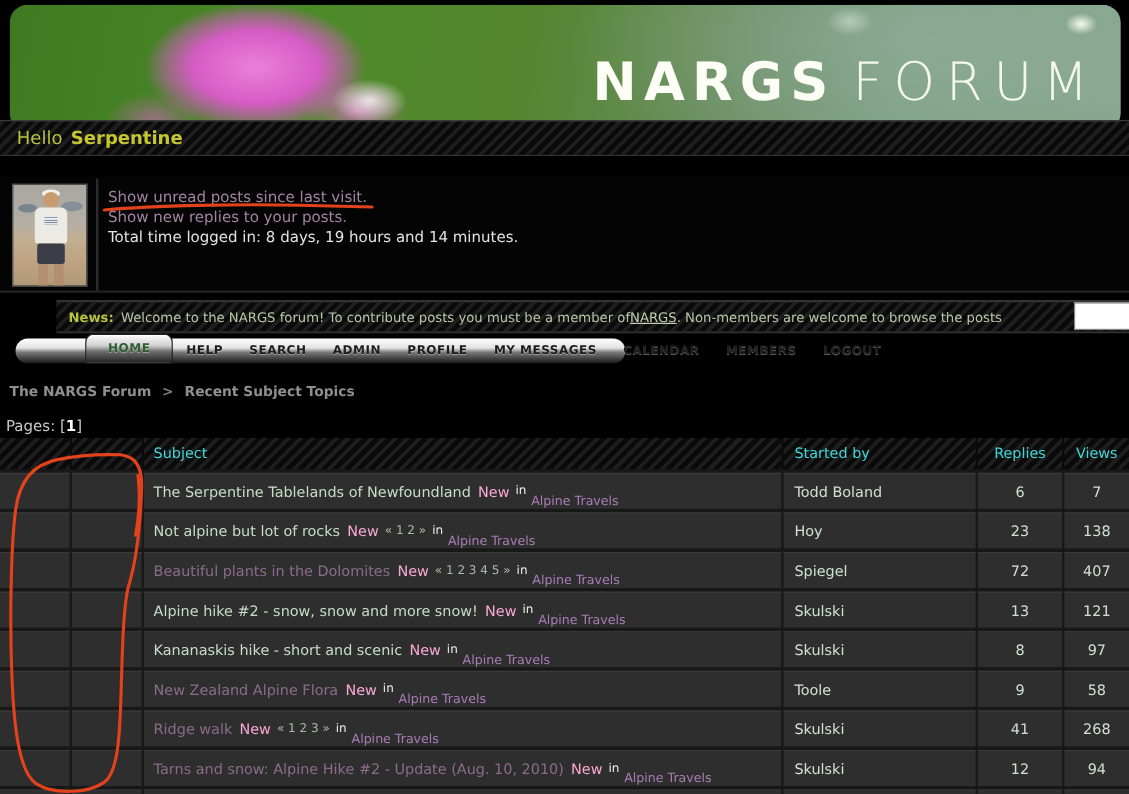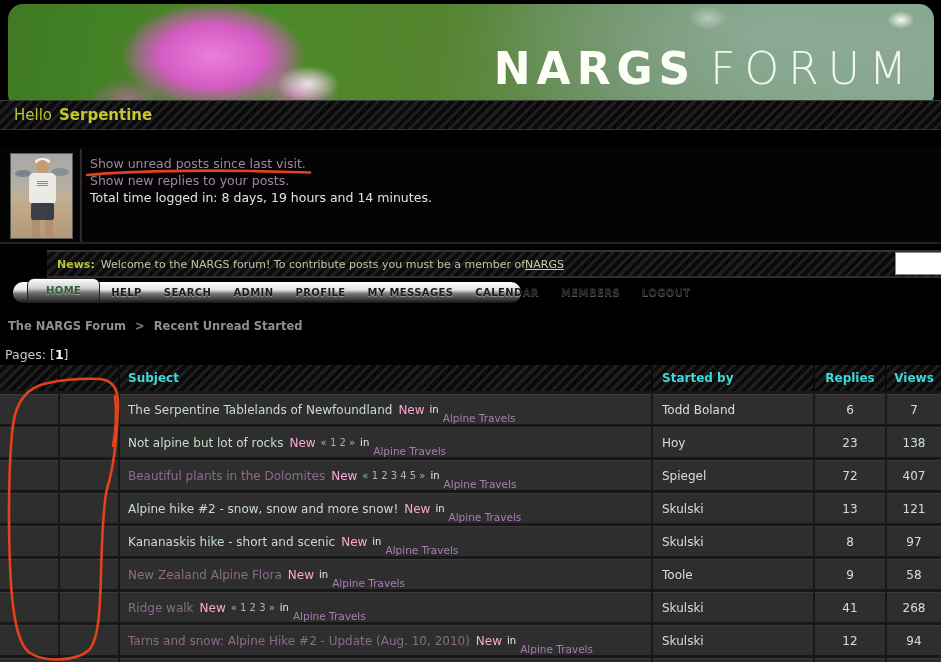--- a/index.html
+++ b/index.html
@@ -68,33 +68,33 @@
 
   
   .nav-area { position:absolute; top:278px; left:0; width:941px; height:32px; background:#000; }
   .nav-strip { position:absolute; left:13px; top:4px; width:508px; height:21px; border-radius:10px;
     background:linear-gradient(180deg,#ffffff 0%,#e3e3e3 38%,#7a7a7a 55%,#141414 100%);
     display:flex; align-items:center; padding-left:14px; }
   .nav-tab { font-size:10px; font-weight:bold; color:#1d1d1d; letter-spacing:0.4px;
     padding:0 11px; cursor:pointer; white-space:nowrap; text-shadow:0 1px 0 rgba(255,255,255,0.35); }
   .nav-tab.active { background:linear-gradient(180deg,#fdfdfd 0%,#cfcfcf 40%,#6f6f6f 60%,#242424 100%);
     border:1px solid #222; border-radius:7px 7px 0 0; color:#2f5f33; height:25px; line-height:23px;
-    margin-top:-4px; padding:0 18px; box-shadow:inset 0 1px 0 #fff; }
+    margin-top:-4px; padding:0 18px; box-shadow:inset 0 1px 0 #fff;margin-left:44px; }
 
   
   .breadcrumb { position:absolute; top:319px; left:8px; font-size:11.5px; font-weight:bold; color:#8f8f8f; }
   .breadcrumb .crumb-link { cursor:pointer; }
   .breadcrumb .sep { margin:0 5px; color:#7f7f7f; }
   .pages-line { position:absolute; top:347px; left:5px; font-size:12.5px; color:#c9c9c9; }
   .pages-line .pnum { color:#ffffff; font-weight:bold; }
 
   
   .topic-table { position:absolute; top:365px; left:0; width:941px; bottom:0; background:#181818; }
   .thead { display:flex; height:26px; column-gap:2px; background:#0a0a0a; }
-  .thead .hcell { display:flex; align-items:center; color:#3fd9d9; font-size:12px; font-weight:bold; }
+  .thead .hcell { display:flex; align-items:center; color:#3fd9d9; font-size:12px; font-weight:normal; }
   .trow { display:flex; height:30px; column-gap:2px; margin-top:3px; }
   .trow .cell { background:#2e2e2e; border-top:1px solid #3a3a3a; display:flex; align-items:center;
     font-size:12px; color:#cfe0cf; overflow:hidden; }
   .c-ic1 { width:58px; flex:none; }
   .c-ic2 { width:58px; flex:none; }
   .c-subj { width:531px; flex:none; padding-left:8px; white-space:nowrap; }
   .c-start { width:160px; flex:none; padding-left:9px; }
   .c-rep { width:70px; flex:none; justify-content:center; color:#f2f2f2; }
   .c-views { flex:1; justify-content:center; color:#f2f2f2; }
   .title { color:#c8dcc8; cursor:pointer; margin-right:6px; }
@@ -145,41 +145,42 @@
       <div><span class="user-link">Show unread posts since last visit.</span></div>
       <div><span class="user-link">Show new replies to your posts.</span></div>
       <div class="time-line">Total time logged in: 8 days, 19 hours and 14 minutes.</div>
     </div>
   </div>
 
   <div class="news-bar striped">
     <span class="news-label">News:</span>
     <span class="news-text">Welcome to the NARGS forum!  To contribute posts you must be a member of </span>
     <span class="news-link">NARGS</span>
+    <span class="news-text">.  Non-members are welcome to browse the posts</span>
   </div>
   <input class="search-box" type="text" value="" style="">
 
   <div class="nav-area">
     <div class="nav-strip">
       <span class="nav-tab active">HOME</span>
       <span class="nav-tab">HELP</span>
       <span class="nav-tab">SEARCH</span>
       <span class="nav-tab">ADMIN</span>
       <span class="nav-tab">PROFILE</span>
       <span class="nav-tab">MY MESSAGES</span>
       <span class="nav-tab">CALENDAR</span>
       <span class="nav-tab">MEMBERS</span>
       <span class="nav-tab">LOGOUT</span>
     </div>
   </div>
 
   <div class="breadcrumb">
     <span class="crumb-link">The NARGS Forum</span>
     <span class="sep">&gt;</span>
-    <span>Recent Unread Started</span>
+    <span>Recent Subject Topics</span>
   </div>
 
   <div class="pages-line">
     <span>Pages:</span>
     <span>[</span><span class="pnum">1</span><span>]</span>
   </div>
 
   <div class="topic-table">
     <div class="thead striped">
       <div class="hcell c-ic1 striped"></div>

